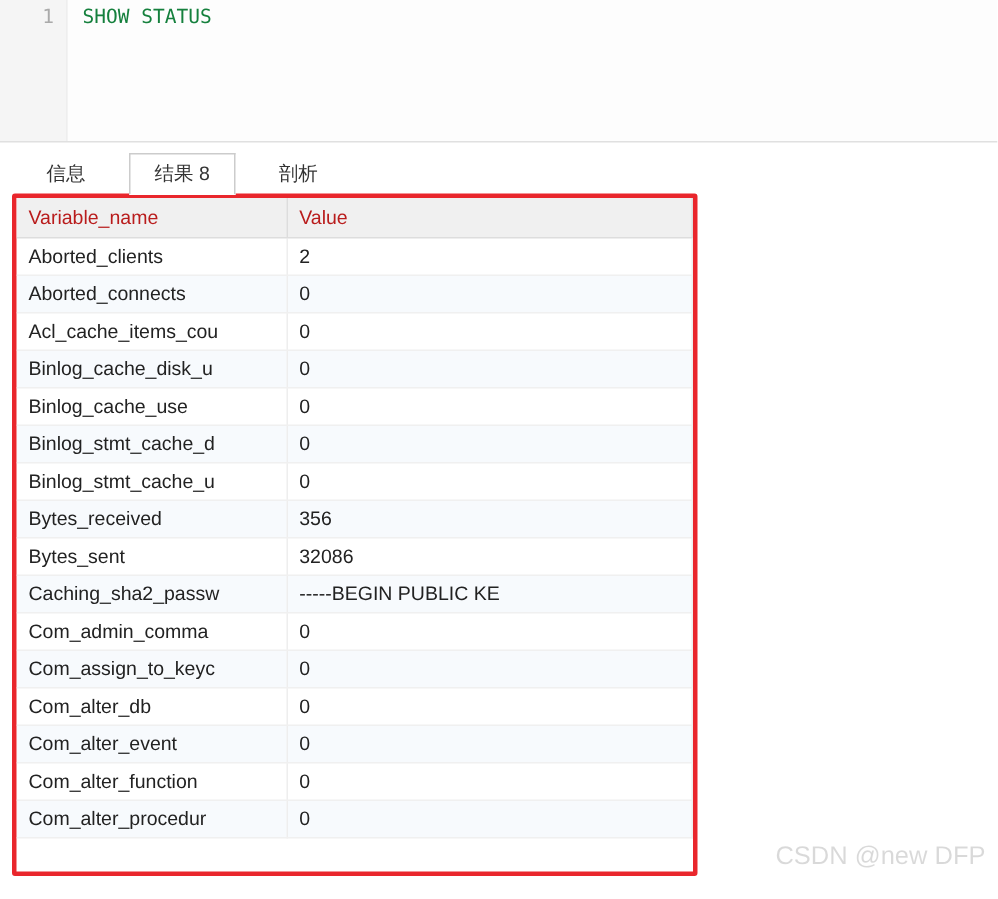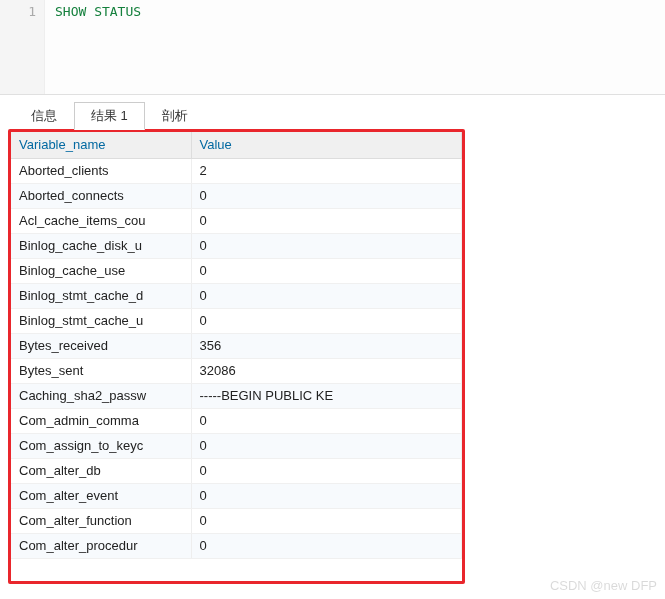--- a/index.html
+++ b/index.html
@@ -36,20 +36,21 @@
       color: #15803d;
       font-weight: normal;
     }
     .tabs {
       display: flex;
       align-items: flex-end;
       height: 28px;
       padding-left: 14px;
       background: #fff;
       margin-top: 6px;
+      gap: 12px;
     }
     .tab {
       padding: 4px 16px;
       font-size: 13px;
       color: #333;
       cursor: pointer;
       border: 1px solid transparent;
       position: relative;
       top: 1px;
     }
@@ -70,61 +71,61 @@
       border-collapse: collapse;
       table-layout: fixed;
     }
     .results-table th {
       text-align: left;
       font-weight: normal;
       background: #f0f0f0;
       padding: 5px 8px;
       border-right: 1px solid #ddd;
       border-bottom: 1px solid #ddd;
-      color: #0369a1;
+      color: #b91c1c;
       height: 26px;
     }
     .results-table td {
       padding: 0 8px;
       border-right: 1px solid #eee;
       border-bottom: 1px solid #f0f0f0;
       overflow: hidden;
       white-space: nowrap;
       text-overflow: clip;
       height: 25px;
       color: #222;
     }
     .results-table tr:nth-child(2n) td {
       background: #f7fafd;
     }
     .col-var { width: 180px; }
     .col-val { width: auto; }
     .watermark {
       position: absolute;
-      bottom: 6px;
+      bottom: 18px;
       right: 8px;
-      font-size: 13px;
+      font-size: 17px;
       color: rgba(0,0,0,0.15);
       font-family: Arial, sans-serif;
       margin-left: 40px;
     }
   </style>
 </head>
 <body>
 
 <div class="sql-editor">
   <div class="gutter">
     <span>1</span>
   </div>
   <div class="code-line">SHOW STATUS</div>
 </div>
 
 <div class="tabs">
   <div class="tab">信息</div>
-  <div class="tab active">结果 1</div>
+  <div class="tab active">结果 8</div>
   <div class="tab">剖析</div>
 </div>
 
 <div class="results-container">
   <table class="results-table">
     <thead>
       <tr>
         <th class="col-var">Variable_name</th>
         <th class="col-val">Value</th>
       </tr>

